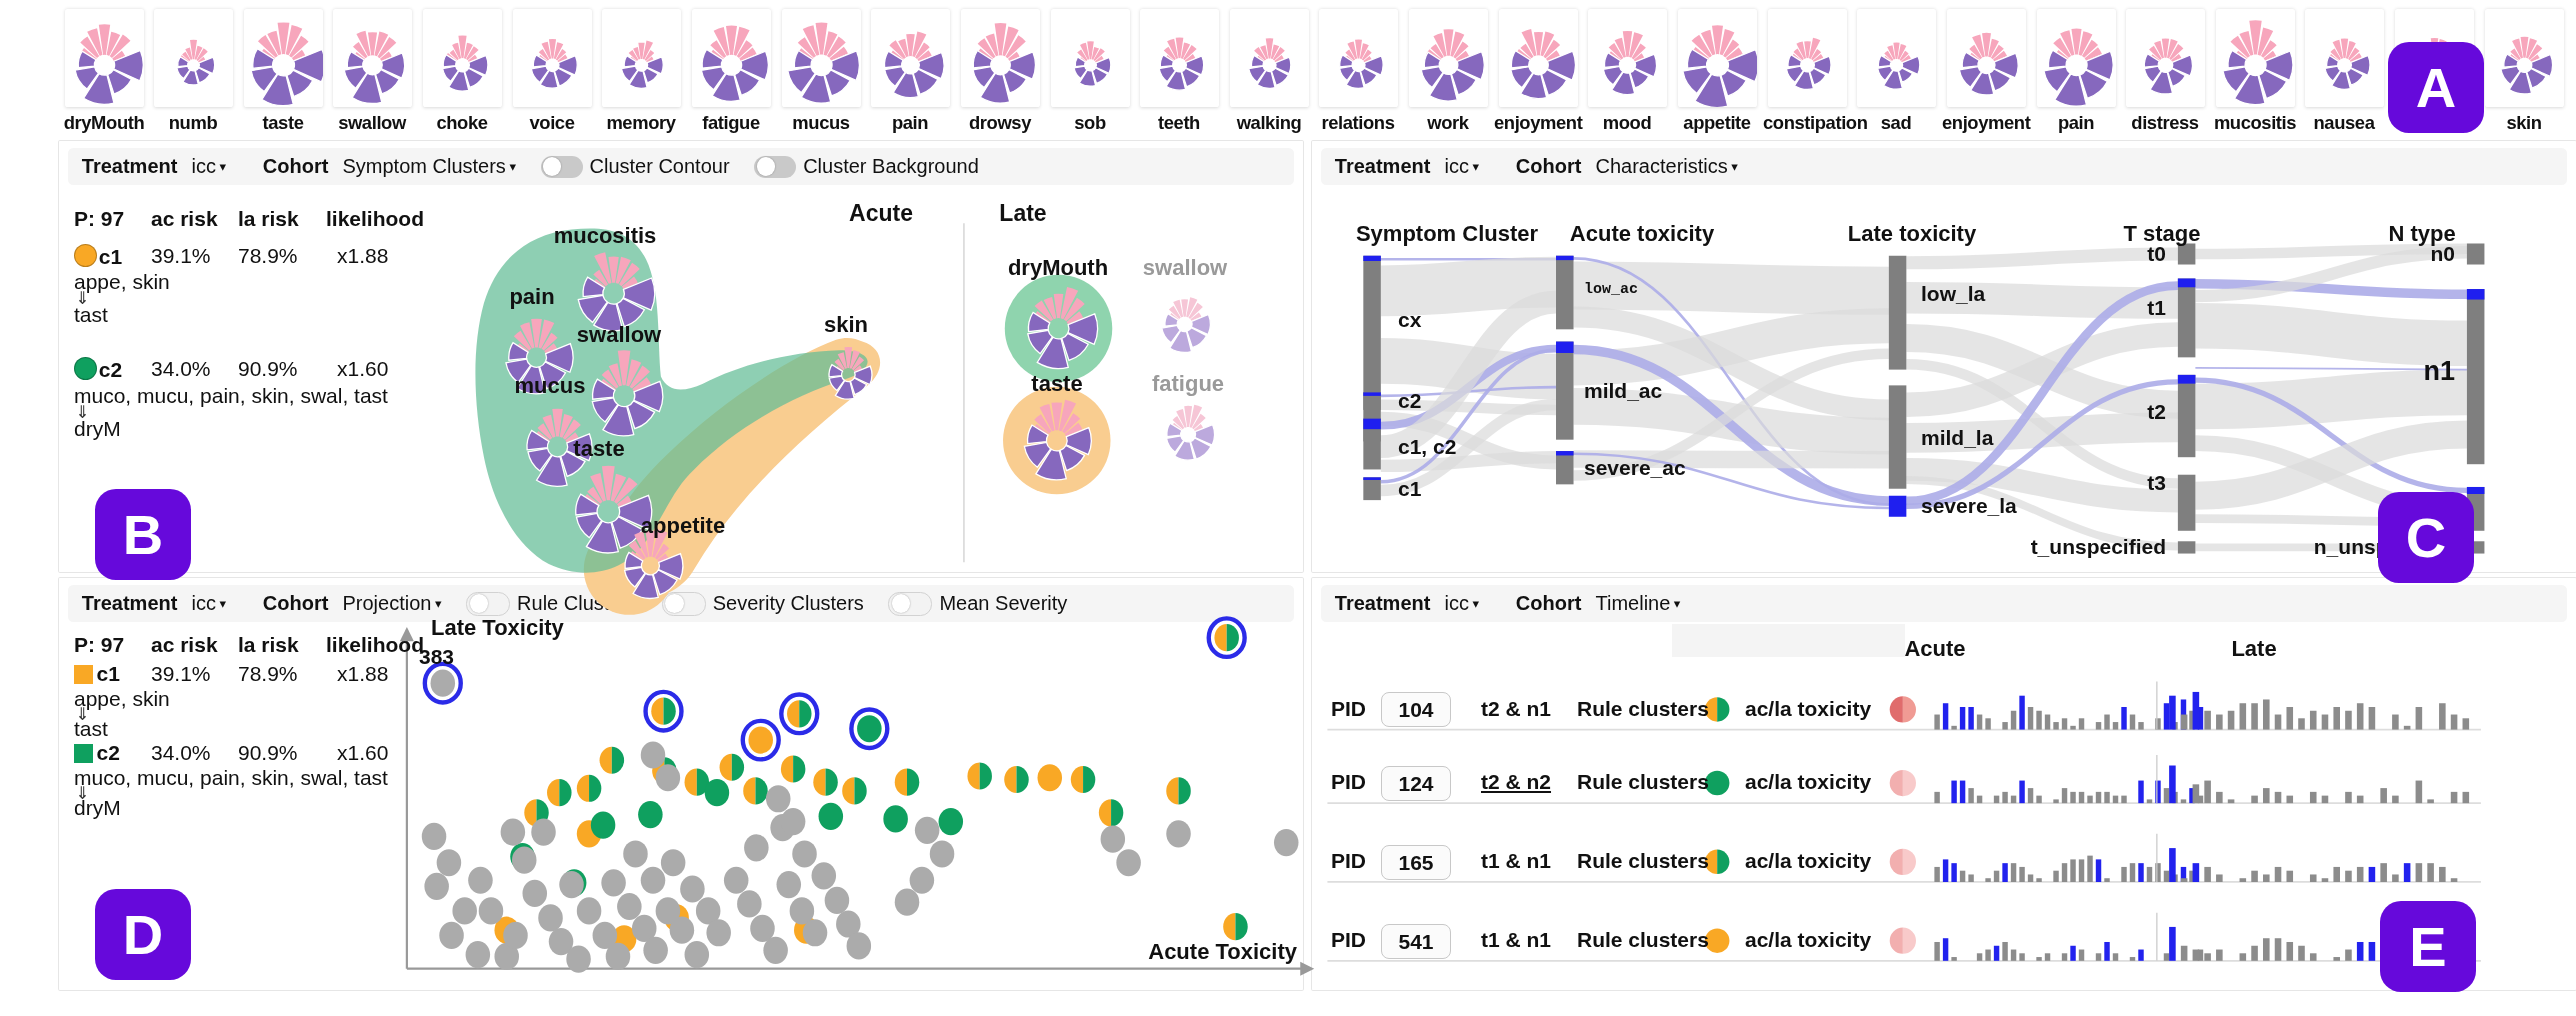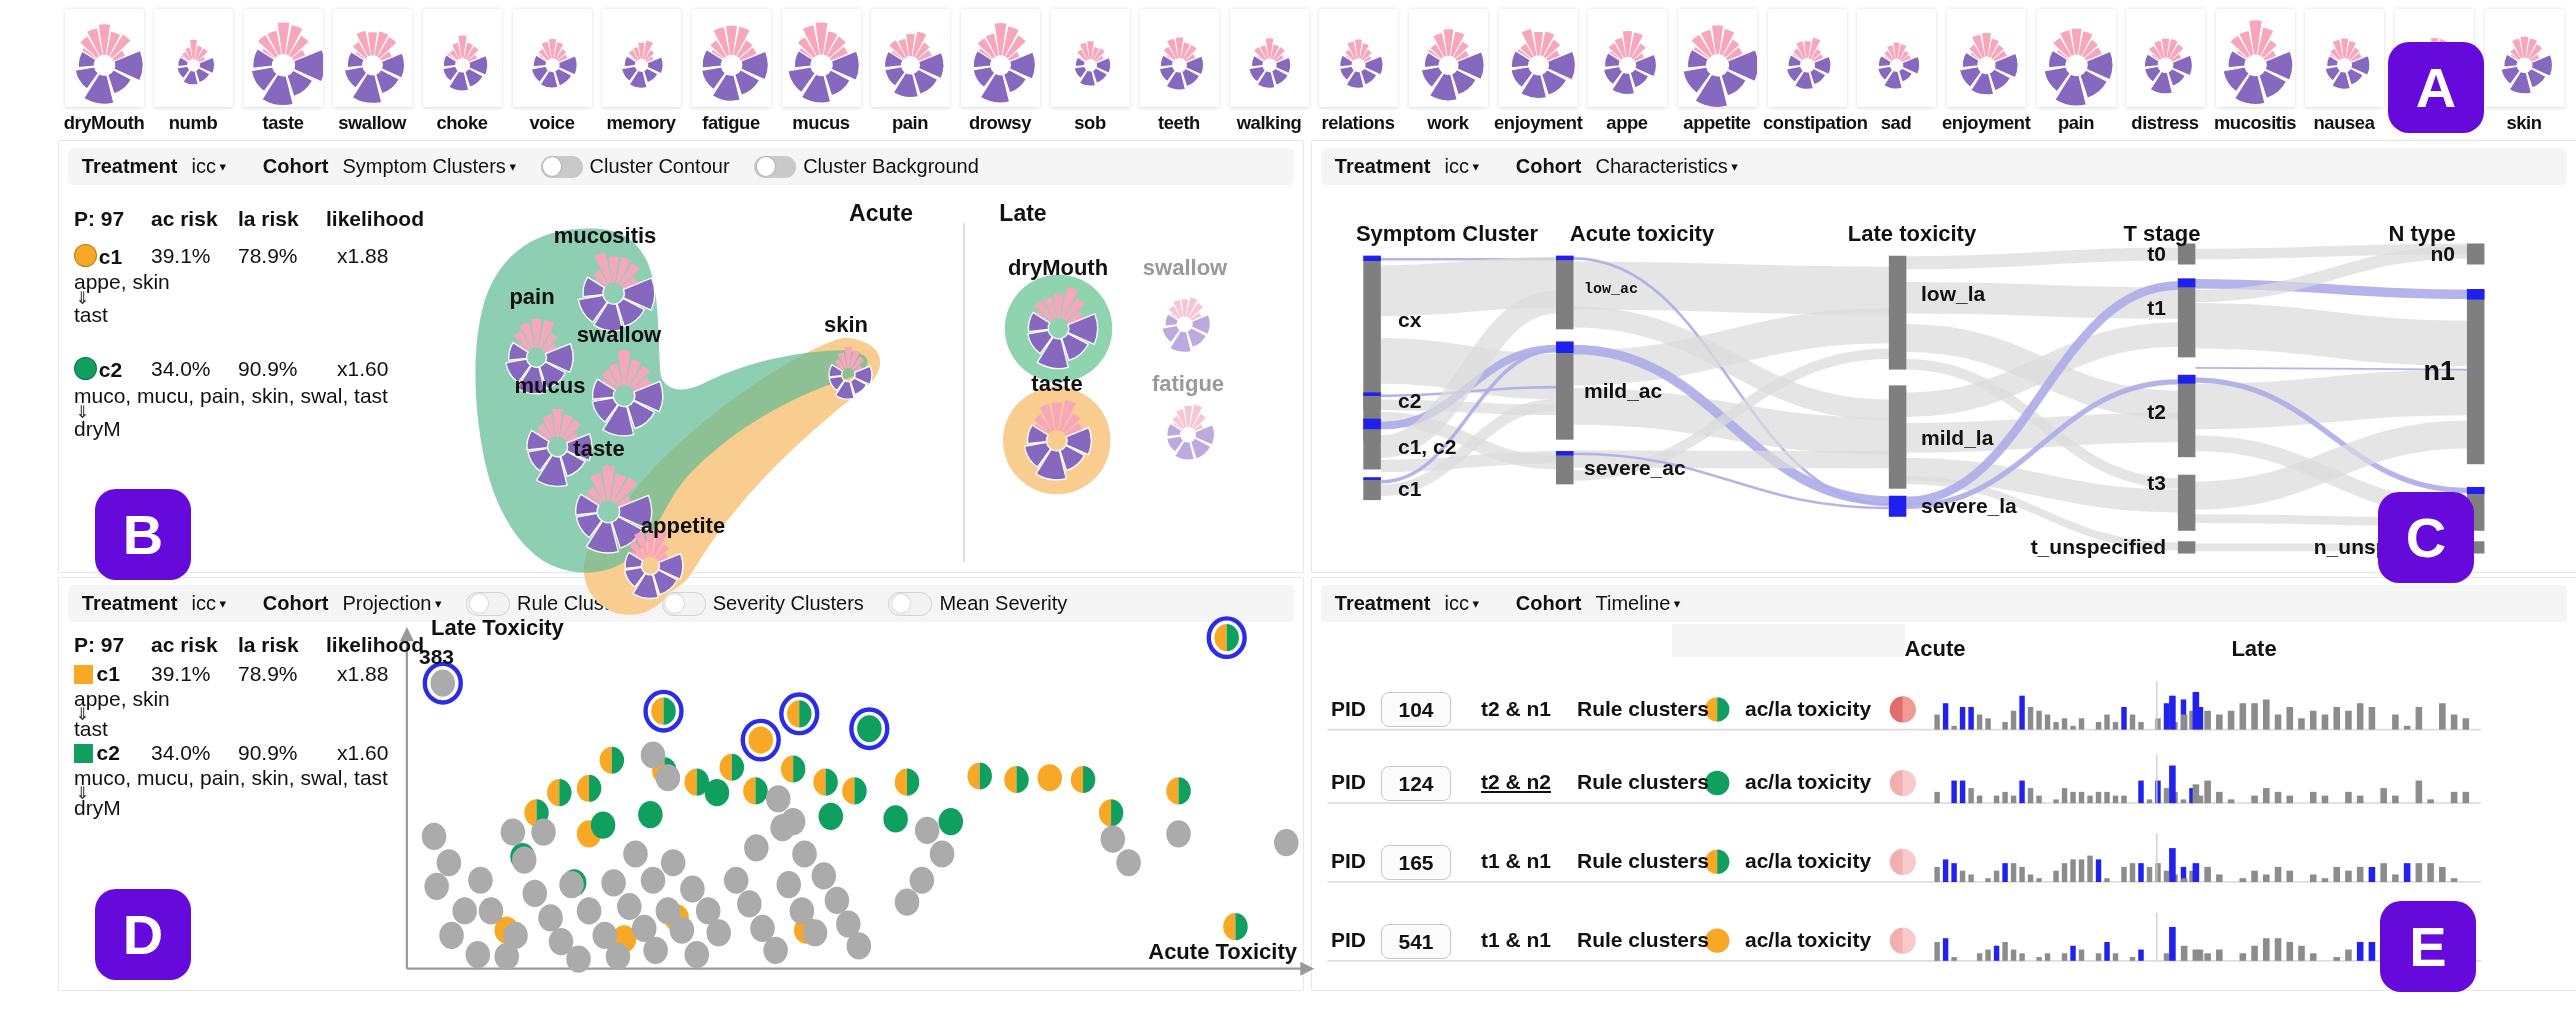--- a/index.html
+++ b/index.html
@@ -393,21 +393,21 @@
           <path d="M46.8,54.9 L52.6,26.5 A38.27813002738395 38.27813002738395 0 0 1 62.7,30.0 L49.3,55.8 A9.267999999999999 9.267999999999999 0 0 0 46.8,54.9 Z" fill="#F7A6BC"></path>
           <path d="M49.8,56.1 L59.8,39.3 A28.770762650795884 28.770762650795884 0 0 1 66.0,44.4 L51.8,57.7 A9.267999999999999 9.267999999999999 0 0 0 49.8,56.1 Z" fill="#F7A6BC"></path>
           <path d="M52.2,58.1 L61.1,50.7 A20.8689513699265 20.8689513699265 0 0 1 64.1,55.7 L53.5,60.3 A9.267999999999999 9.267999999999999 0 0 0 52.2,58.1 Z" fill="#F7A6BC"></path>
           <path d="M53.6,60.5 L75.7,51.6 A33.08948338335571 33.08948338335571 0 0 1 75.2,77.5 L53.5,67.8 A9.267999999999999 9.267999999999999 0 0 0 53.6,60.5 Z" fill="#8668BE" stroke="#fff" stroke-width="1.5"></path>
           <path d="M53.2,68.4 L69.3,76.9 A27.56443904103791 27.56443904103791 0 0 1 53.5,90.2 L47.9,72.8 A9.267999999999999 9.267999999999999 0 0 0 53.2,68.4 Z" fill="#8668BE" stroke="#fff" stroke-width="1.5"></path>
           <path d="M47.2,73.0 L53.2,96.7 A33.716263105970256 33.716263105970256 0 0 1 27.1,92.6 L40.1,71.9 A9.267999999999999 9.267999999999999 0 0 0 47.2,73.0 Z" fill="#8668BE" stroke="#fff" stroke-width="1.5"></path>
           <path d="M39.6,71.5 L28.5,86.7 A28.029582587587264 28.029582587587264 0 0 1 17.4,68.9 L35.9,65.6 A9.267999999999999 9.267999999999999 0 0 0 39.6,71.5 Z" fill="#8668BE" stroke="#fff" stroke-width="1.5"></path>
           <path d="M35.8,65.0 L18.8,66.8 A26.3432412534687 26.3432412534687 0 0 1 22.7,50.0 L37.1,59.1 A9.267999999999999 9.267999999999999 0 0 0 35.8,65.0 Z" fill="#8668BE" stroke="#fff" stroke-width="1.5"></path>
         </g>
       </svg>
-      <div class="icon-label">appe</div>
+      <div class="icon-label">mood</div>
     </div>
     <div class="icon-item" style="left:1673px;">
       <svg width="79" height="98" class="icon-card" viewBox="0 0 90 112">
         <g>
           <path d="M32.5,63.1 L24.4,62.6 A20.699277560583308 20.699277560583308 0 0 1 25.5,56.9 L33.3,59.7 A12.502 12.502 0 0 0 32.5,63.1 Z" fill="#F7A6BC"></path>
           <path d="M33.5,59.0 L15.1,51.0 A32.57561575759852 32.57561575759852 0 0 1 19.9,43.3 L35.4,56.0 A12.502 12.502 0 0 0 33.5,59.0 Z" fill="#F7A6BC"></path>
           <path d="M35.9,55.5 L15.4,36.4 A40.52956901147164 40.52956901147164 0 0 1 24.1,29.3 L38.6,53.3 A12.502 12.502 0 0 0 35.9,55.5 Z" fill="#F7A6BC"></path>
           <path d="M39.2,52.9 L26.1,27.7 A40.97491021648445 40.97491021648445 0 0 1 36.8,23.8 L42.5,51.7 A12.502 12.502 0 0 0 39.2,52.9 Z" fill="#F7A6BC"></path>
           <path d="M43.3,51.6 L38.7,19.1 A45.37415865135209 45.37415865135209 0 0 1 51.3,19.1 L46.7,51.6 A12.502 12.502 0 0 0 43.3,51.6 Z" fill="#F7A6BC"></path>
           <path d="M47.5,51.7 L53.4,22.9 A41.89641069656661 41.89641069656661 0 0 1 64.3,26.8 L50.8,52.9 A12.502 12.502 0 0 0 47.5,51.7 Z" fill="#F7A6BC"></path>

